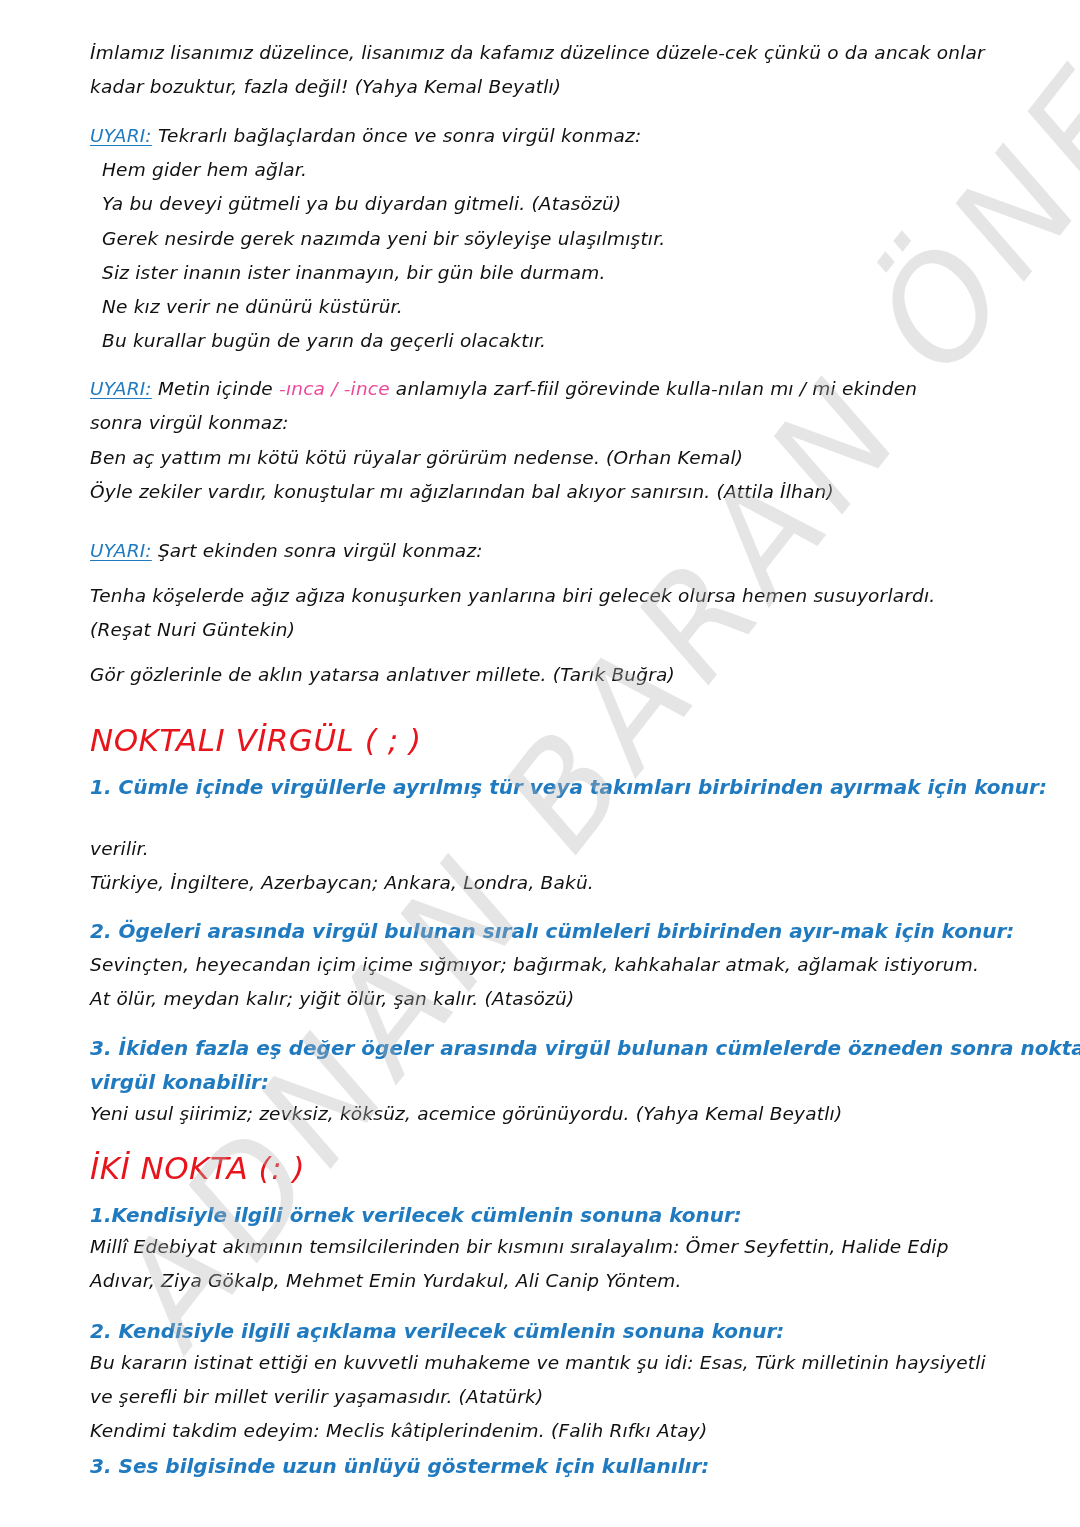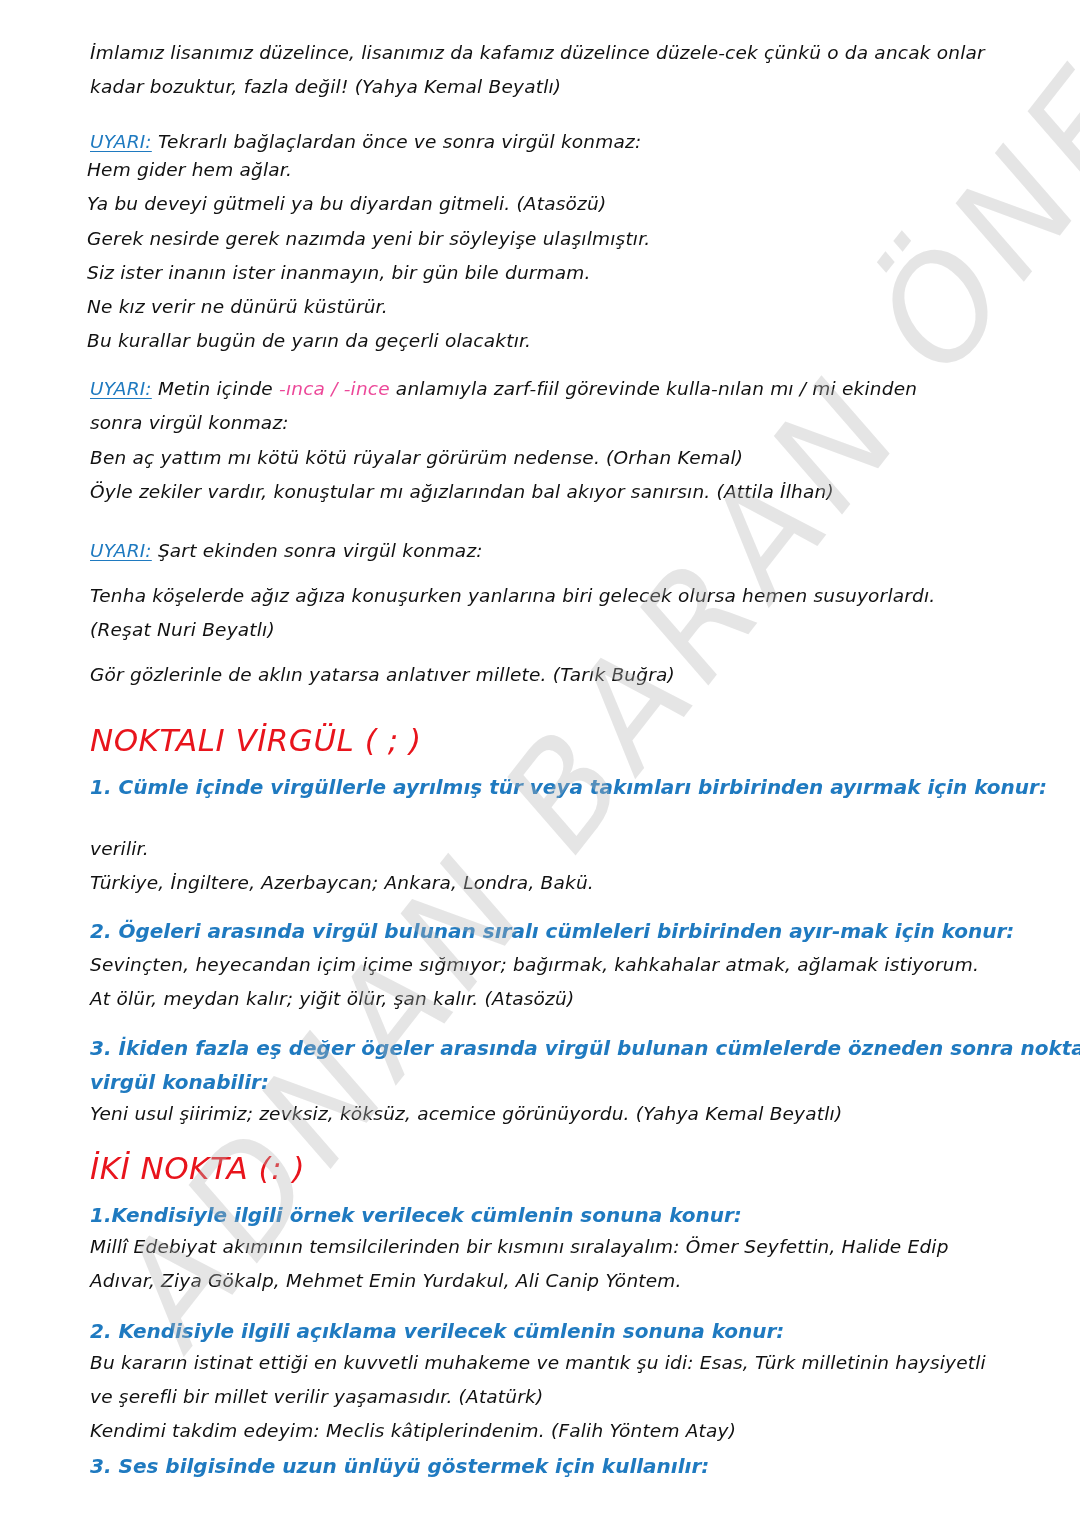--- a/index.html
+++ b/index.html
@@ -8,21 +8,21 @@
     font-family: "DejaVu Sans", sans-serif;
     color: #1a1a1a;
   }
   .page { position: absolute; left: 0; top: 0; width: 1080px; height: 1320px; }
   .line {
     position: absolute; left: 90px; white-space: nowrap;
     font-size: 18.5px; font-style: italic; letter-spacing: 0.2px;
     font-family: "DejaVu Sans", sans-serif;
     color: #111;
   }
-  .indent { left: 87px; }
+  .indent { left: 102px; }
   .uyari {
     color: #1f7ac0; text-decoration: underline; text-decoration-color: #1f7ac0;
     text-underline-offset: 3px;
   }
   .red { color: #ec4899; }
   .heading {
     position: absolute; left: 90px; white-space: nowrap;
     font-size: 31px; font-style: italic; color: #e8141c;
     font-family: "DejaVu Sans", sans-serif; letter-spacing: 0.5px;
   }
@@ -40,42 +40,42 @@
   }
 </style>
 </head>
 <body>
 
 <div class="page">
 
   <div class="line" style="top:42px">İmlamız lisanımız düzelince, lisanımız da kafamız düzelince düzele-cek çünkü o da ancak onlar</div>
   <div class="line" style="top:76px">kadar bozuktur, fazla değil!     (Yahya Kemal Beyatlı)</div>
 
-  <div class="line" style="top:131px">
+  <div class="line" style="top:125px">
     <span class="uyari">UYARI:</span><span> Tekrarlı bağlaçlardan önce ve sonra virgül konmaz:</span>
   </div>
   <div class="line indent" style="top:159px">Hem gider hem ağlar.</div>
   <div class="line indent" style="top:193px">Ya bu deveyi gütmeli ya bu diyardan gitmeli. (Atasözü)</div>
   <div class="line indent" style="top:228px">Gerek nesirde gerek nazımda yeni bir söyleyişe ulaşılmıştır.</div>
   <div class="line indent" style="top:262px">Siz ister inanın ister inanmayın, bir gün bile durmam.</div>
   <div class="line indent" style="top:296px">Ne kız verir ne dünürü küstürür.</div>
   <div class="line indent" style="top:330px">Bu kurallar bugün de yarın da geçerli olacaktır.</div>
 
   <div class="line" style="top:378px">
     <span class="uyari">UYARI:</span><span> Metin içinde </span><span class="red">-ınca / -ince</span><span> anlamıyla zarf-fiil görevinde kulla-nılan mı / mi ekinden</span>
   </div>
   <div class="line" style="top:412px">sonra virgül konmaz:</div>
   <div class="line" style="top:447px">Ben aç yattım mı kötü kötü rüyalar görürüm nedense. (Orhan Kemal)</div>
   <div class="line" style="top:481px">Öyle zekiler vardır, konuştular mı ağızlarından bal akıyor sanırsın. (Attila İlhan)</div>
 
   <div class="line" style="top:540px">
     <span class="uyari">UYARI:</span><span> Şart ekinden sonra virgül konmaz:</span>
   </div>
   <div class="line" style="top:585px">Tenha köşelerde ağız ağıza konuşurken yanlarına biri gelecek olursa hemen susuyorlardı.</div>
-  <div class="line" style="top:619px">(Reşat Nuri Beyatlı)</div>
+  <div class="line" style="top:619px">(Reşat Nuri Güntekin)</div>
   <div class="line" style="top:664px">Gör gözlerinle de aklın yatarsa anlatıver millete. (Tarık Buğra)</div>
 
   <div class="heading" style="top:722px">NOKTALI VİRGÜL ( ; )</div>
 
   <div class="sub" style="top:775px">1. Cümle içinde virgüllerle ayrılmış tür veya takımları birbirinden ayırmak için konur:</div>
   <div class="line" style="top:838px">verilir.</div>
   <div class="line" style="top:872px">Türkiye, İngiltere, Azerbaycan; Ankara, Londra, Bakü.</div>
 
   <div class="sub" style="top:919px">2. Ögeleri arasında virgül bulunan sıralı cümleleri birbirinden ayır-mak için konur:</div>
   <div class="line" style="top:954px">Sevinçten, heyecandan içim içime sığmıyor; bağırmak, kahkahalar atmak, ağlamak istiyorum.</div>
@@ -87,17 +87,17 @@
 
   <div class="heading" style="top:1150px">İKİ NOKTA (: )</div>
 
   <div class="sub" style="top:1203px">1.Kendisiyle ilgili örnek verilecek cümlenin sonuna konur:</div>
   <div class="line" style="top:1236px">Millî Edebiyat akımının temsilcilerinden bir kısmını sıralayalım: Ömer Seyfettin, Halide Edip</div>
   <div class="line" style="top:1270px">Adıvar, Ziya Gökalp, Mehmet Emin Yurdakul, Ali Canip Yöntem.</div>
 
   <div class="sub" style="top:1319px">2. Kendisiyle ilgili açıklama verilecek cümlenin sonuna konur:</div>
   <div class="line" style="top:1352px">Bu kararın istinat ettiği en kuvvetli muhakeme ve mantık şu idi: Esas, Türk milletinin haysiyetli</div>
   <div class="line" style="top:1386px">ve şerefli bir millet verilir yaşamasıdır. (Atatürk)</div>
-  <div class="line" style="top:1420px">Kendimi takdim edeyim: Meclis kâtiplerindenim. (Falih Yöntem Atay)</div>
+  <div class="line" style="top:1420px">Kendimi takdim edeyim: Meclis kâtiplerindenim. (Falih Rıfkı Atay)</div>
   <div class="sub" style="top:1454px">3. Ses bilgisinde uzun ünlüyü göstermek için kullanılır:</div>
 
   <div class="watermark" style="left:150px; top:1240px;">ADNAN BARAN ÖNER</div>
 </div>
 
 </body></html>

